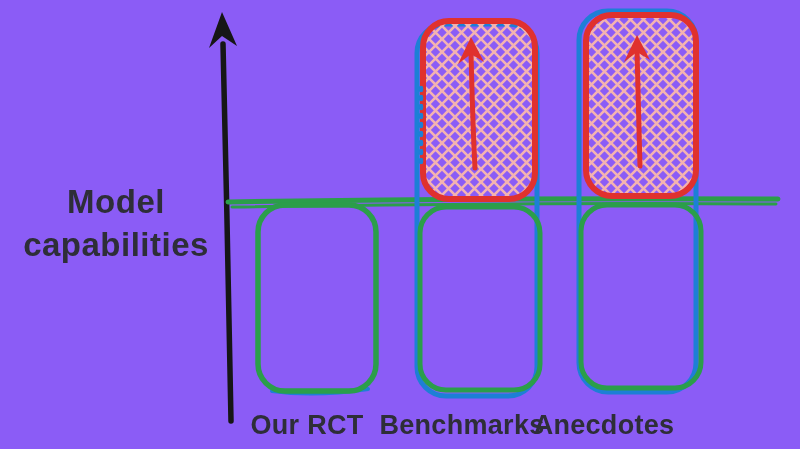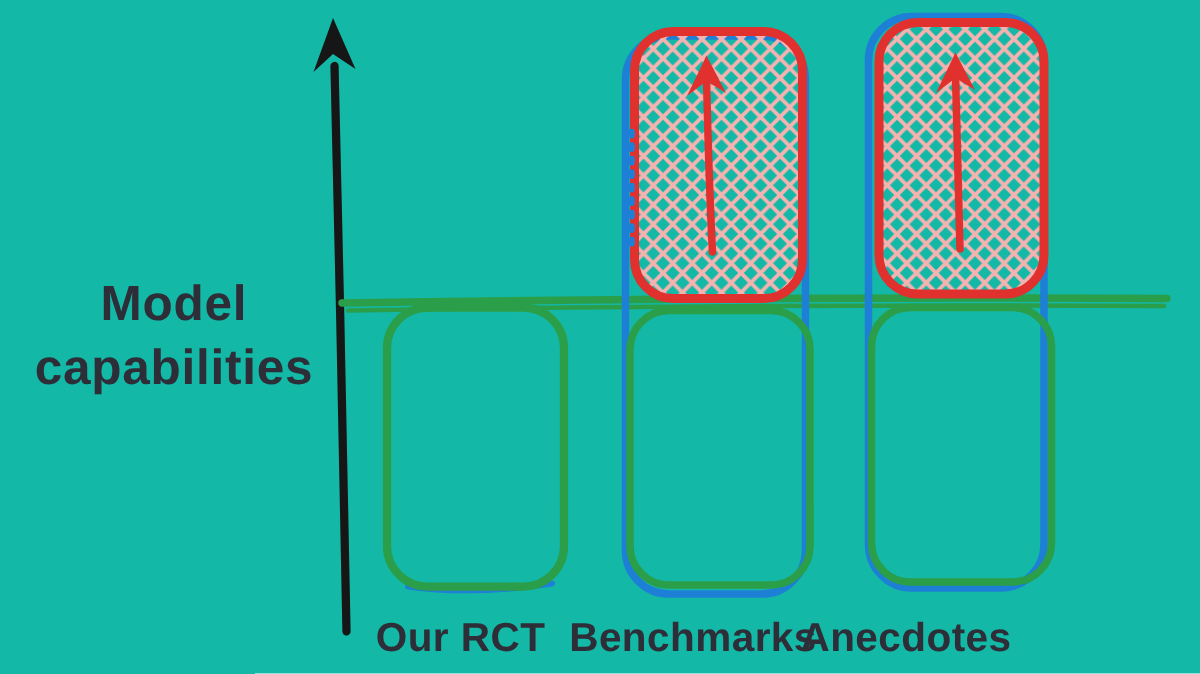--- a/index.html
+++ b/index.html
@@ -1,16 +1,16 @@
 <!DOCTYPE html>
 <html><head>
 <meta charset="utf-8">
 <style>
   html,body{margin:0;padding:0;background:#ffffff;}
-  .canvas{position:relative;width:800px;height:449px;background:#14b8a6;overflow:hidden;
+  .canvas{position:relative;width:800px;height:449px;background:#8b5cf6;overflow:hidden;
           font-family:"Liberation Sans", sans-serif;}
   svg{display:block;}
   text{font-family:"Liberation Sans", sans-serif;fill:#2e2e38;}
   .axis-label{font-size:33px;font-weight:600;letter-spacing:0.5px;}
   .cat-label{font-size:27px;font-weight:600;letter-spacing:0.3px;}
   .sketch{fill:none;stroke-linecap:round;stroke-linejoin:round;}
 </style>
 </head>
 <body>
 

